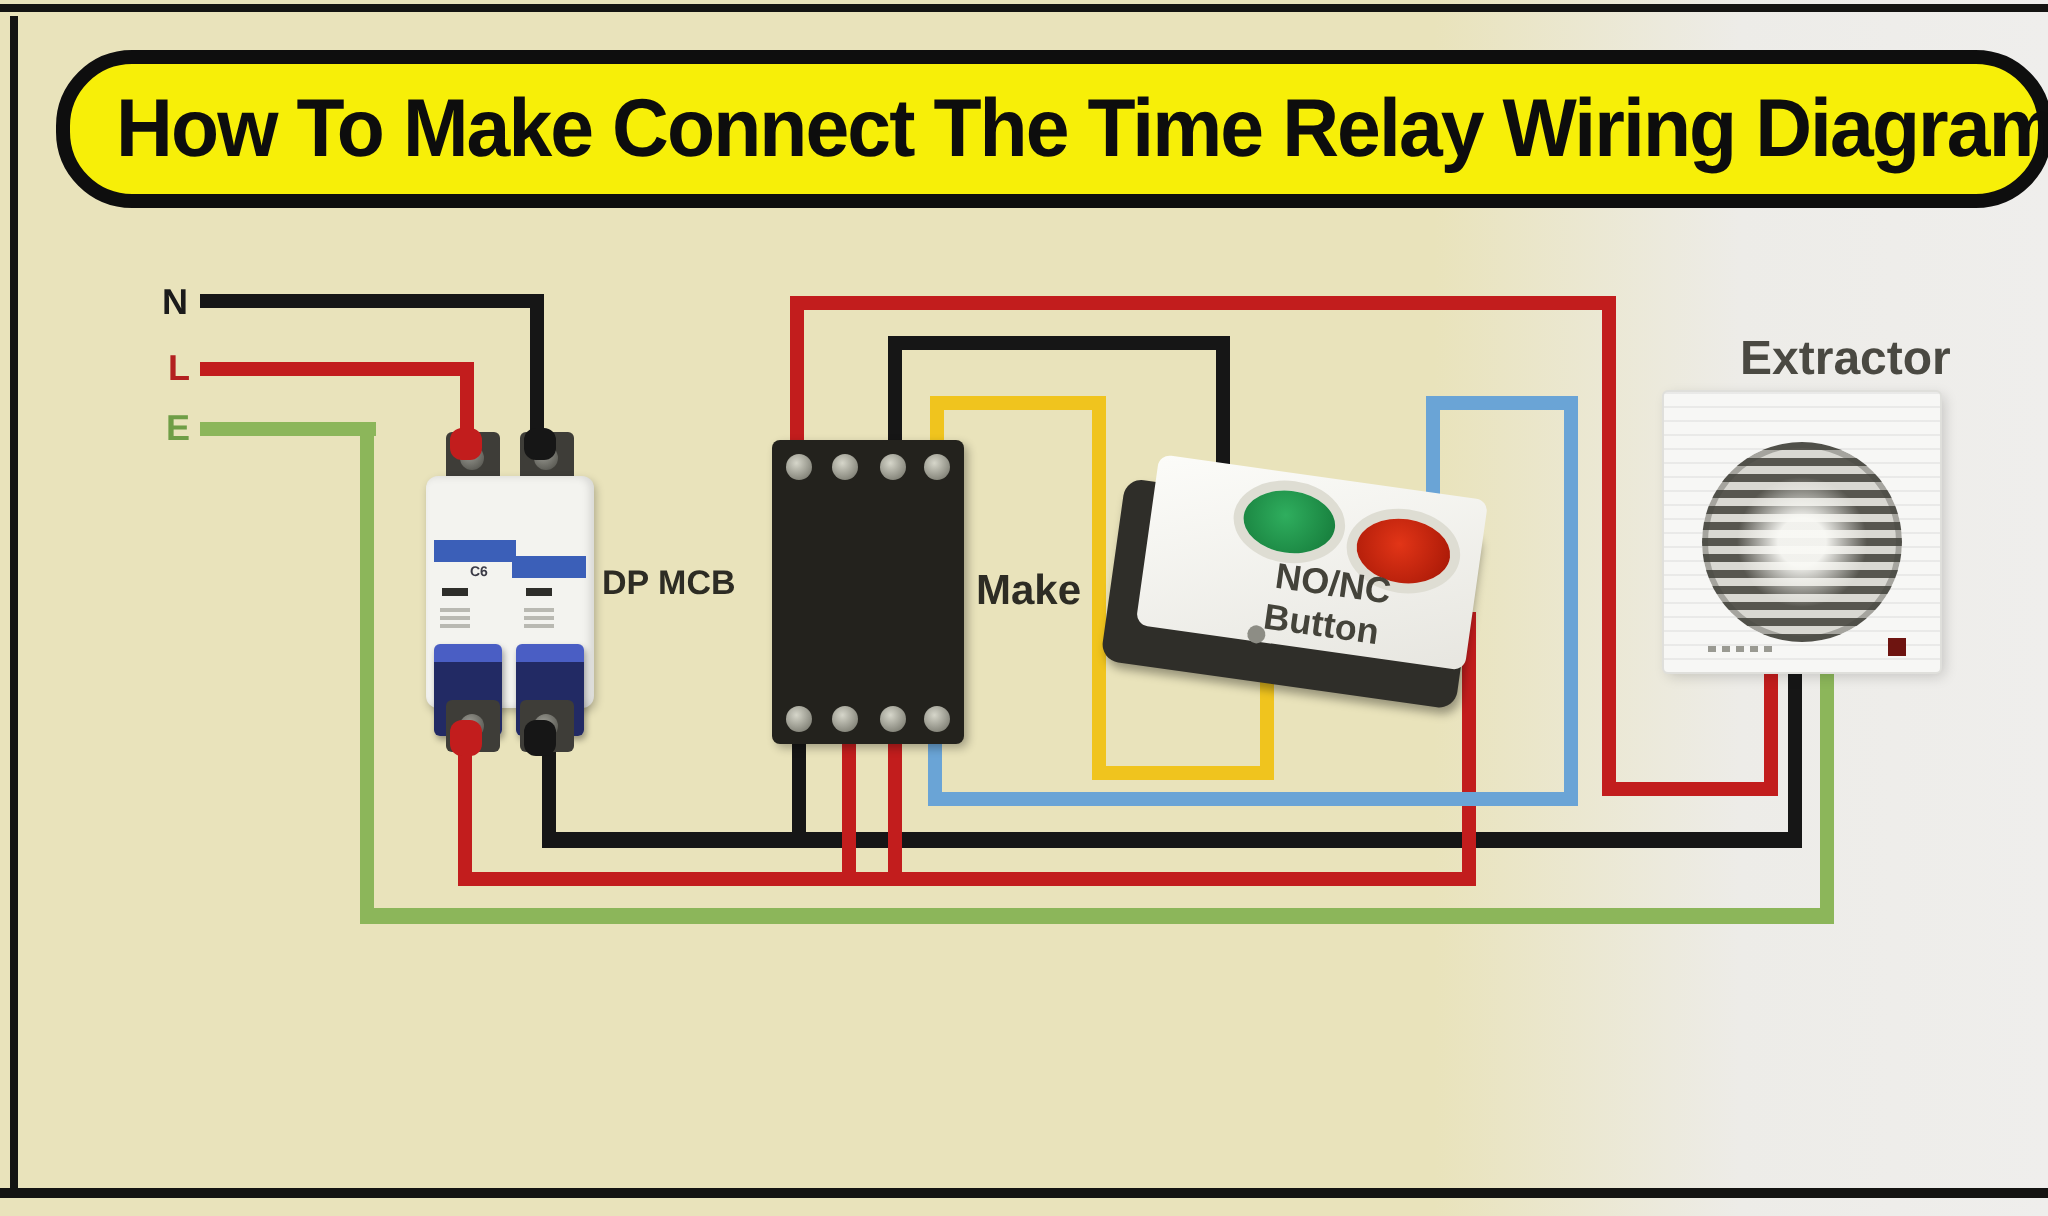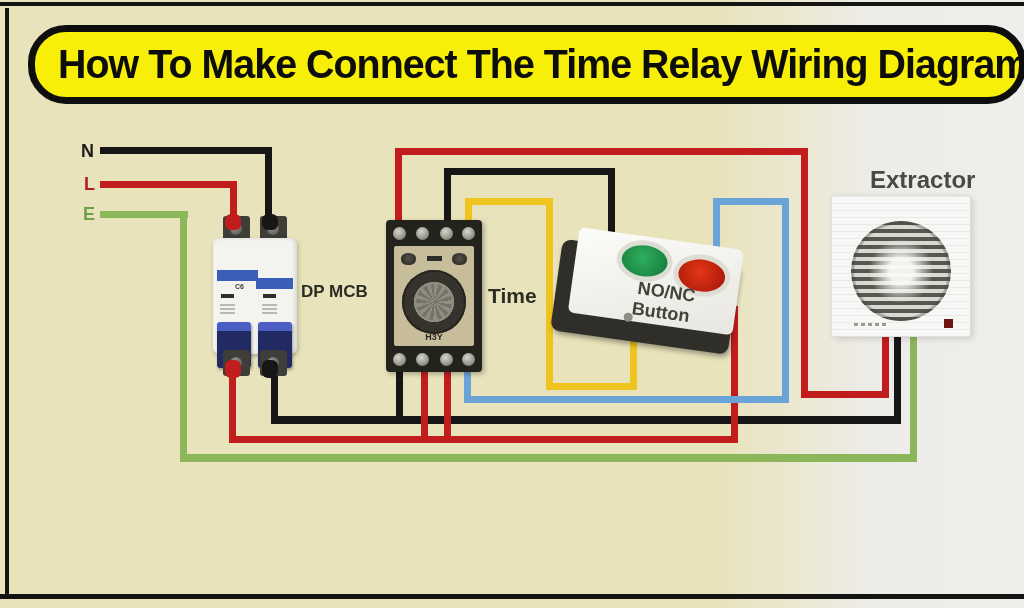--- a/index.html
+++ b/index.html
@@ -187,34 +187,26 @@
     <div class="cap" style="left: 12px; top: 144px; width: 16px; height: 18px; background: rgb(194, 29, 29);"></div>
     <div class="cap" style="left: 49px; top: 144px; width: 16px; height: 18px; background: rgb(22, 22, 22);"></div>
   </div>
   <div class="complabel" style="left:301px;top:282px;">DP MCB</div>
 
   <div id="timer">
     <div class="screw" style="left:7px;top:7px;"></div>
     <div class="screw" style="left:30px;top:7px;"></div>
     <div class="screw" style="left:54px;top:7px;"></div>
     <div class="screw" style="left:76px;top:7px;"></div>
-    <div class="face">
-      <div class="knob" style="left:7px;"></div>
-      <div class="knob" style="left:58px;"></div>
-      <div class="brandmark"></div>
-      <div class="dial"></div>
-      <div class="dialtex"></div>
-      <div class="model">H3Y</div>
-    </div>
     <div class="screw" style="left:7px;top:133px;"></div>
     <div class="screw" style="left:30px;top:133px;"></div>
     <div class="screw" style="left:54px;top:133px;"></div>
     <div class="screw" style="left:76px;top:133px;"></div>
   </div>
-  <div class="complabel" style="left:488px;top:284px;font-size:21px;">Time</div>
+  <div class="complabel" style="left:488px;top:284px;font-size:21px;">Make</div>
 
   <div id="nobtn">
     <div class="base"></div>
     <div class="face">
       <div class="pb green"></div>
       <div class="pb red"></div>
       <div class="lbl" style="left:35px;top:42px;">NO/NC</div>
       <div class="lbl" style="left:32px;top:63px;">Button</div>
       <div class="termdot"></div>
     </div>

